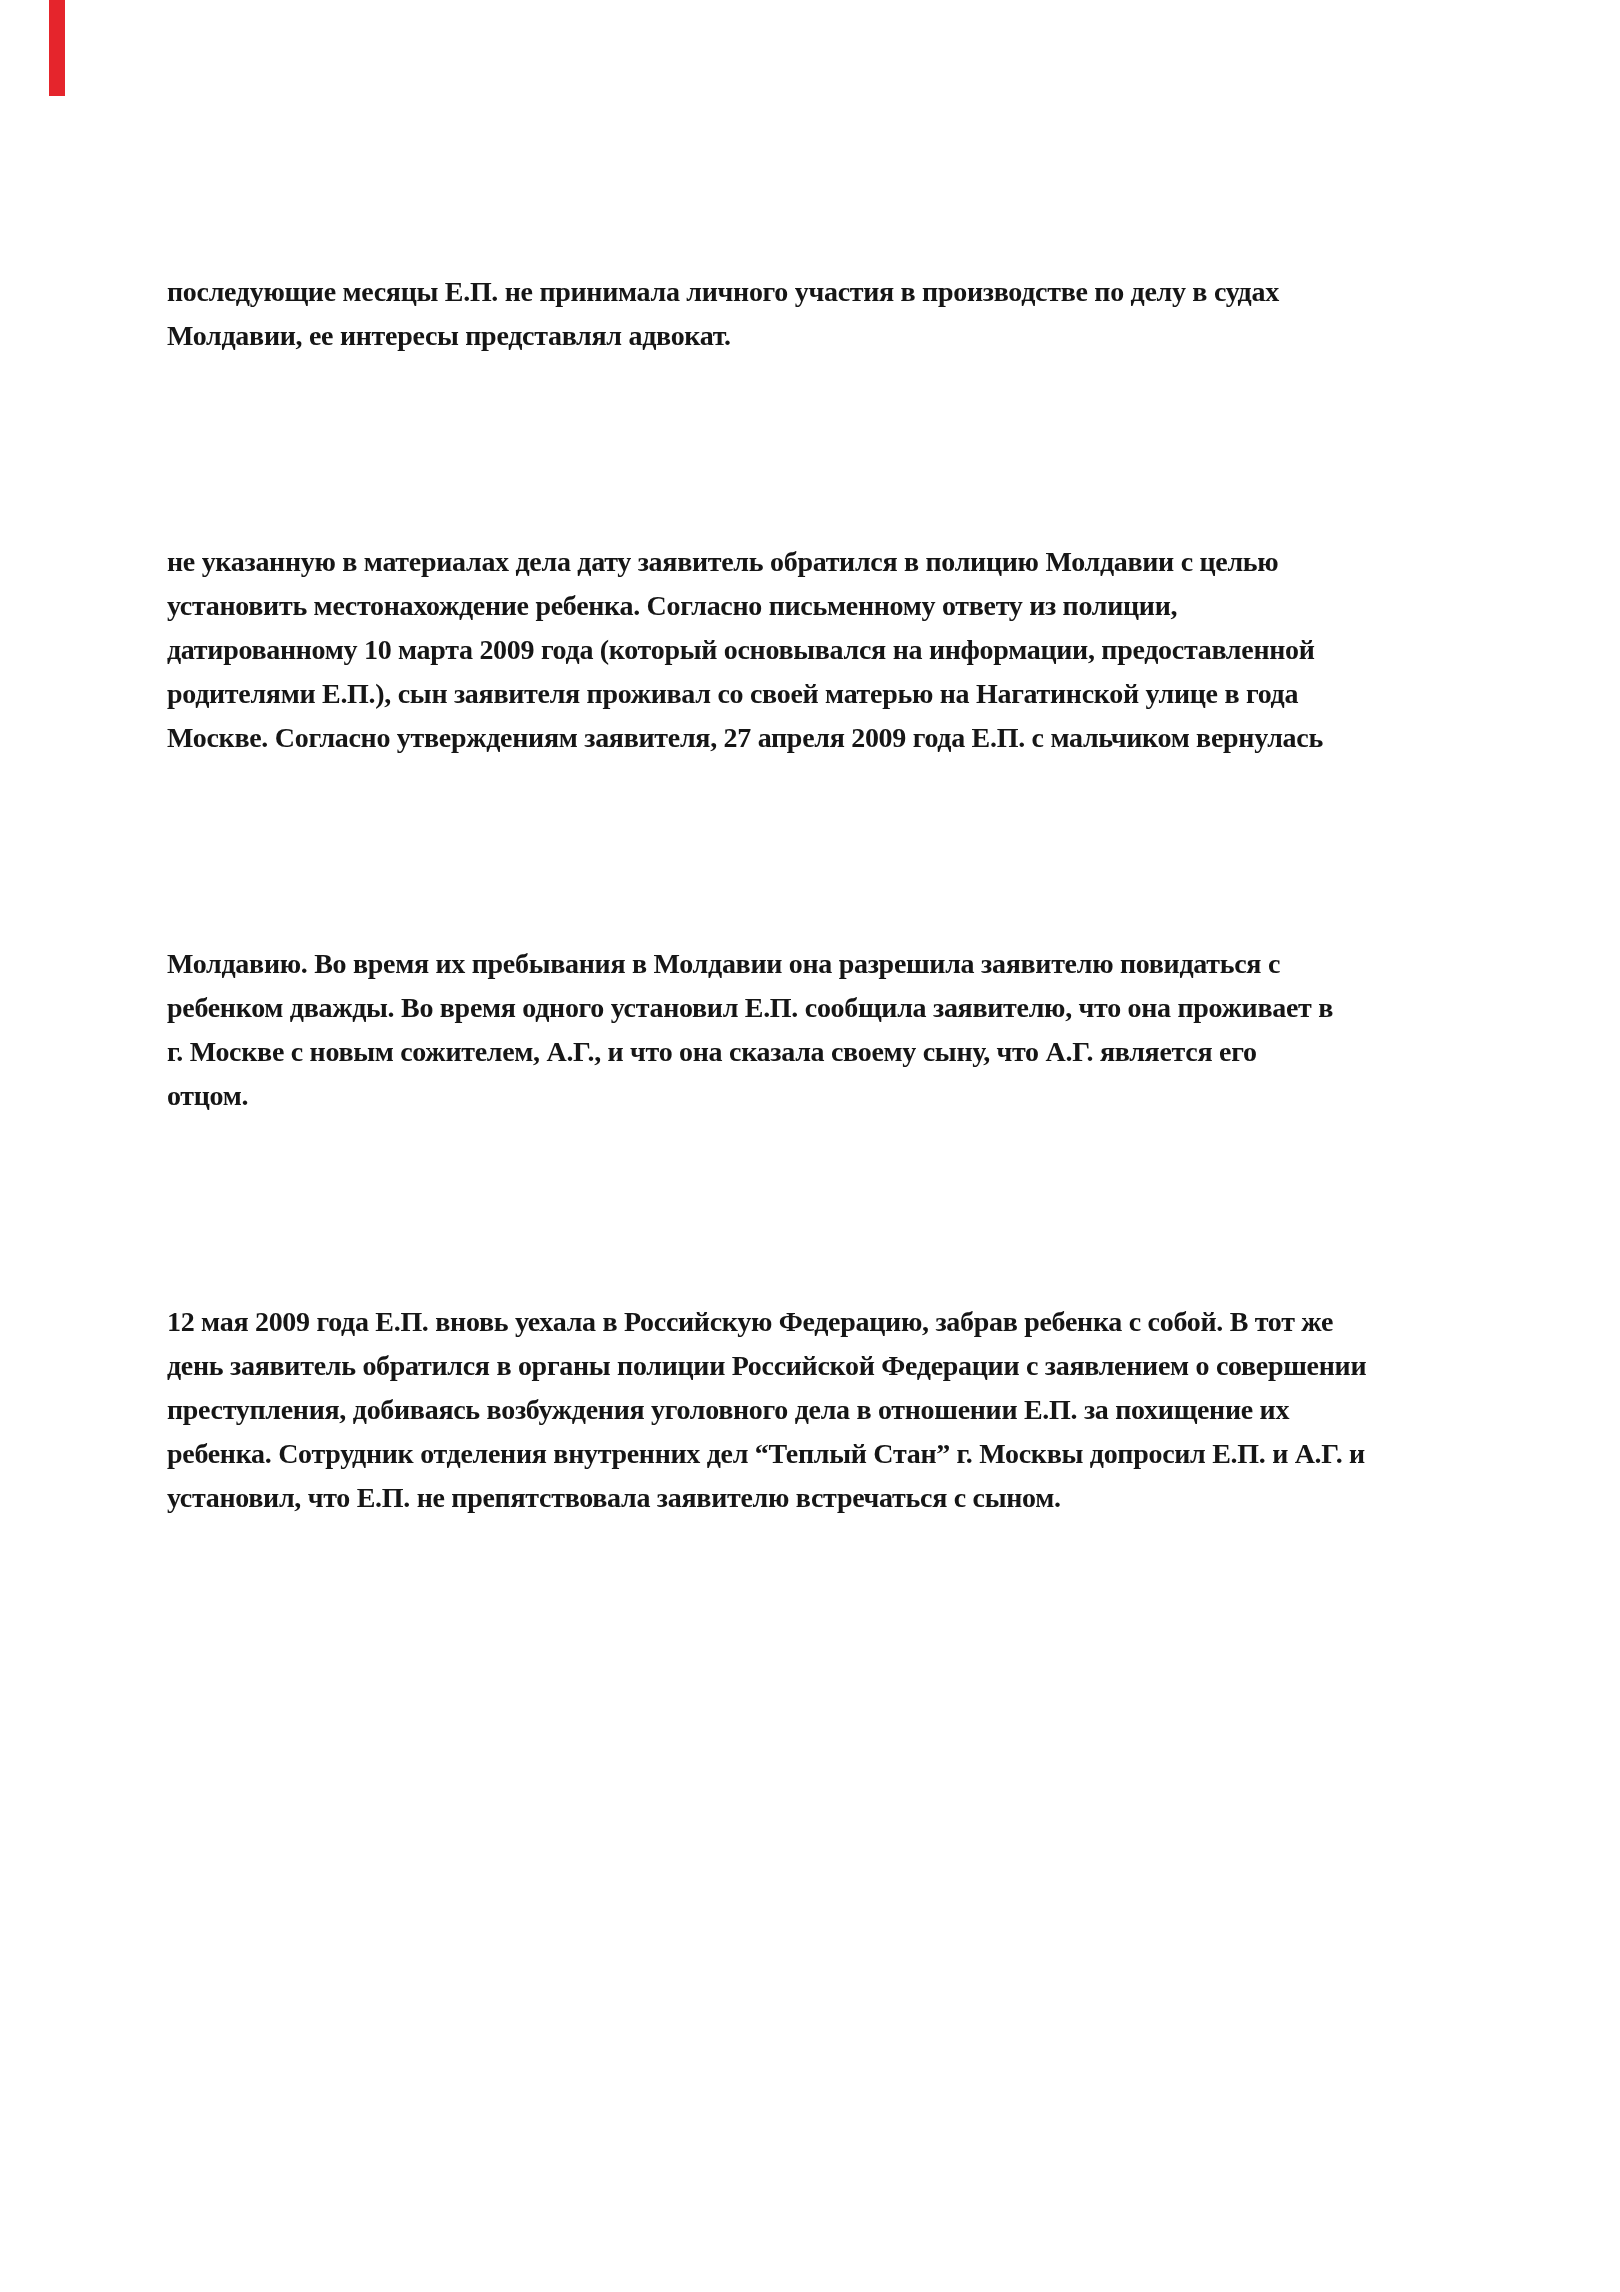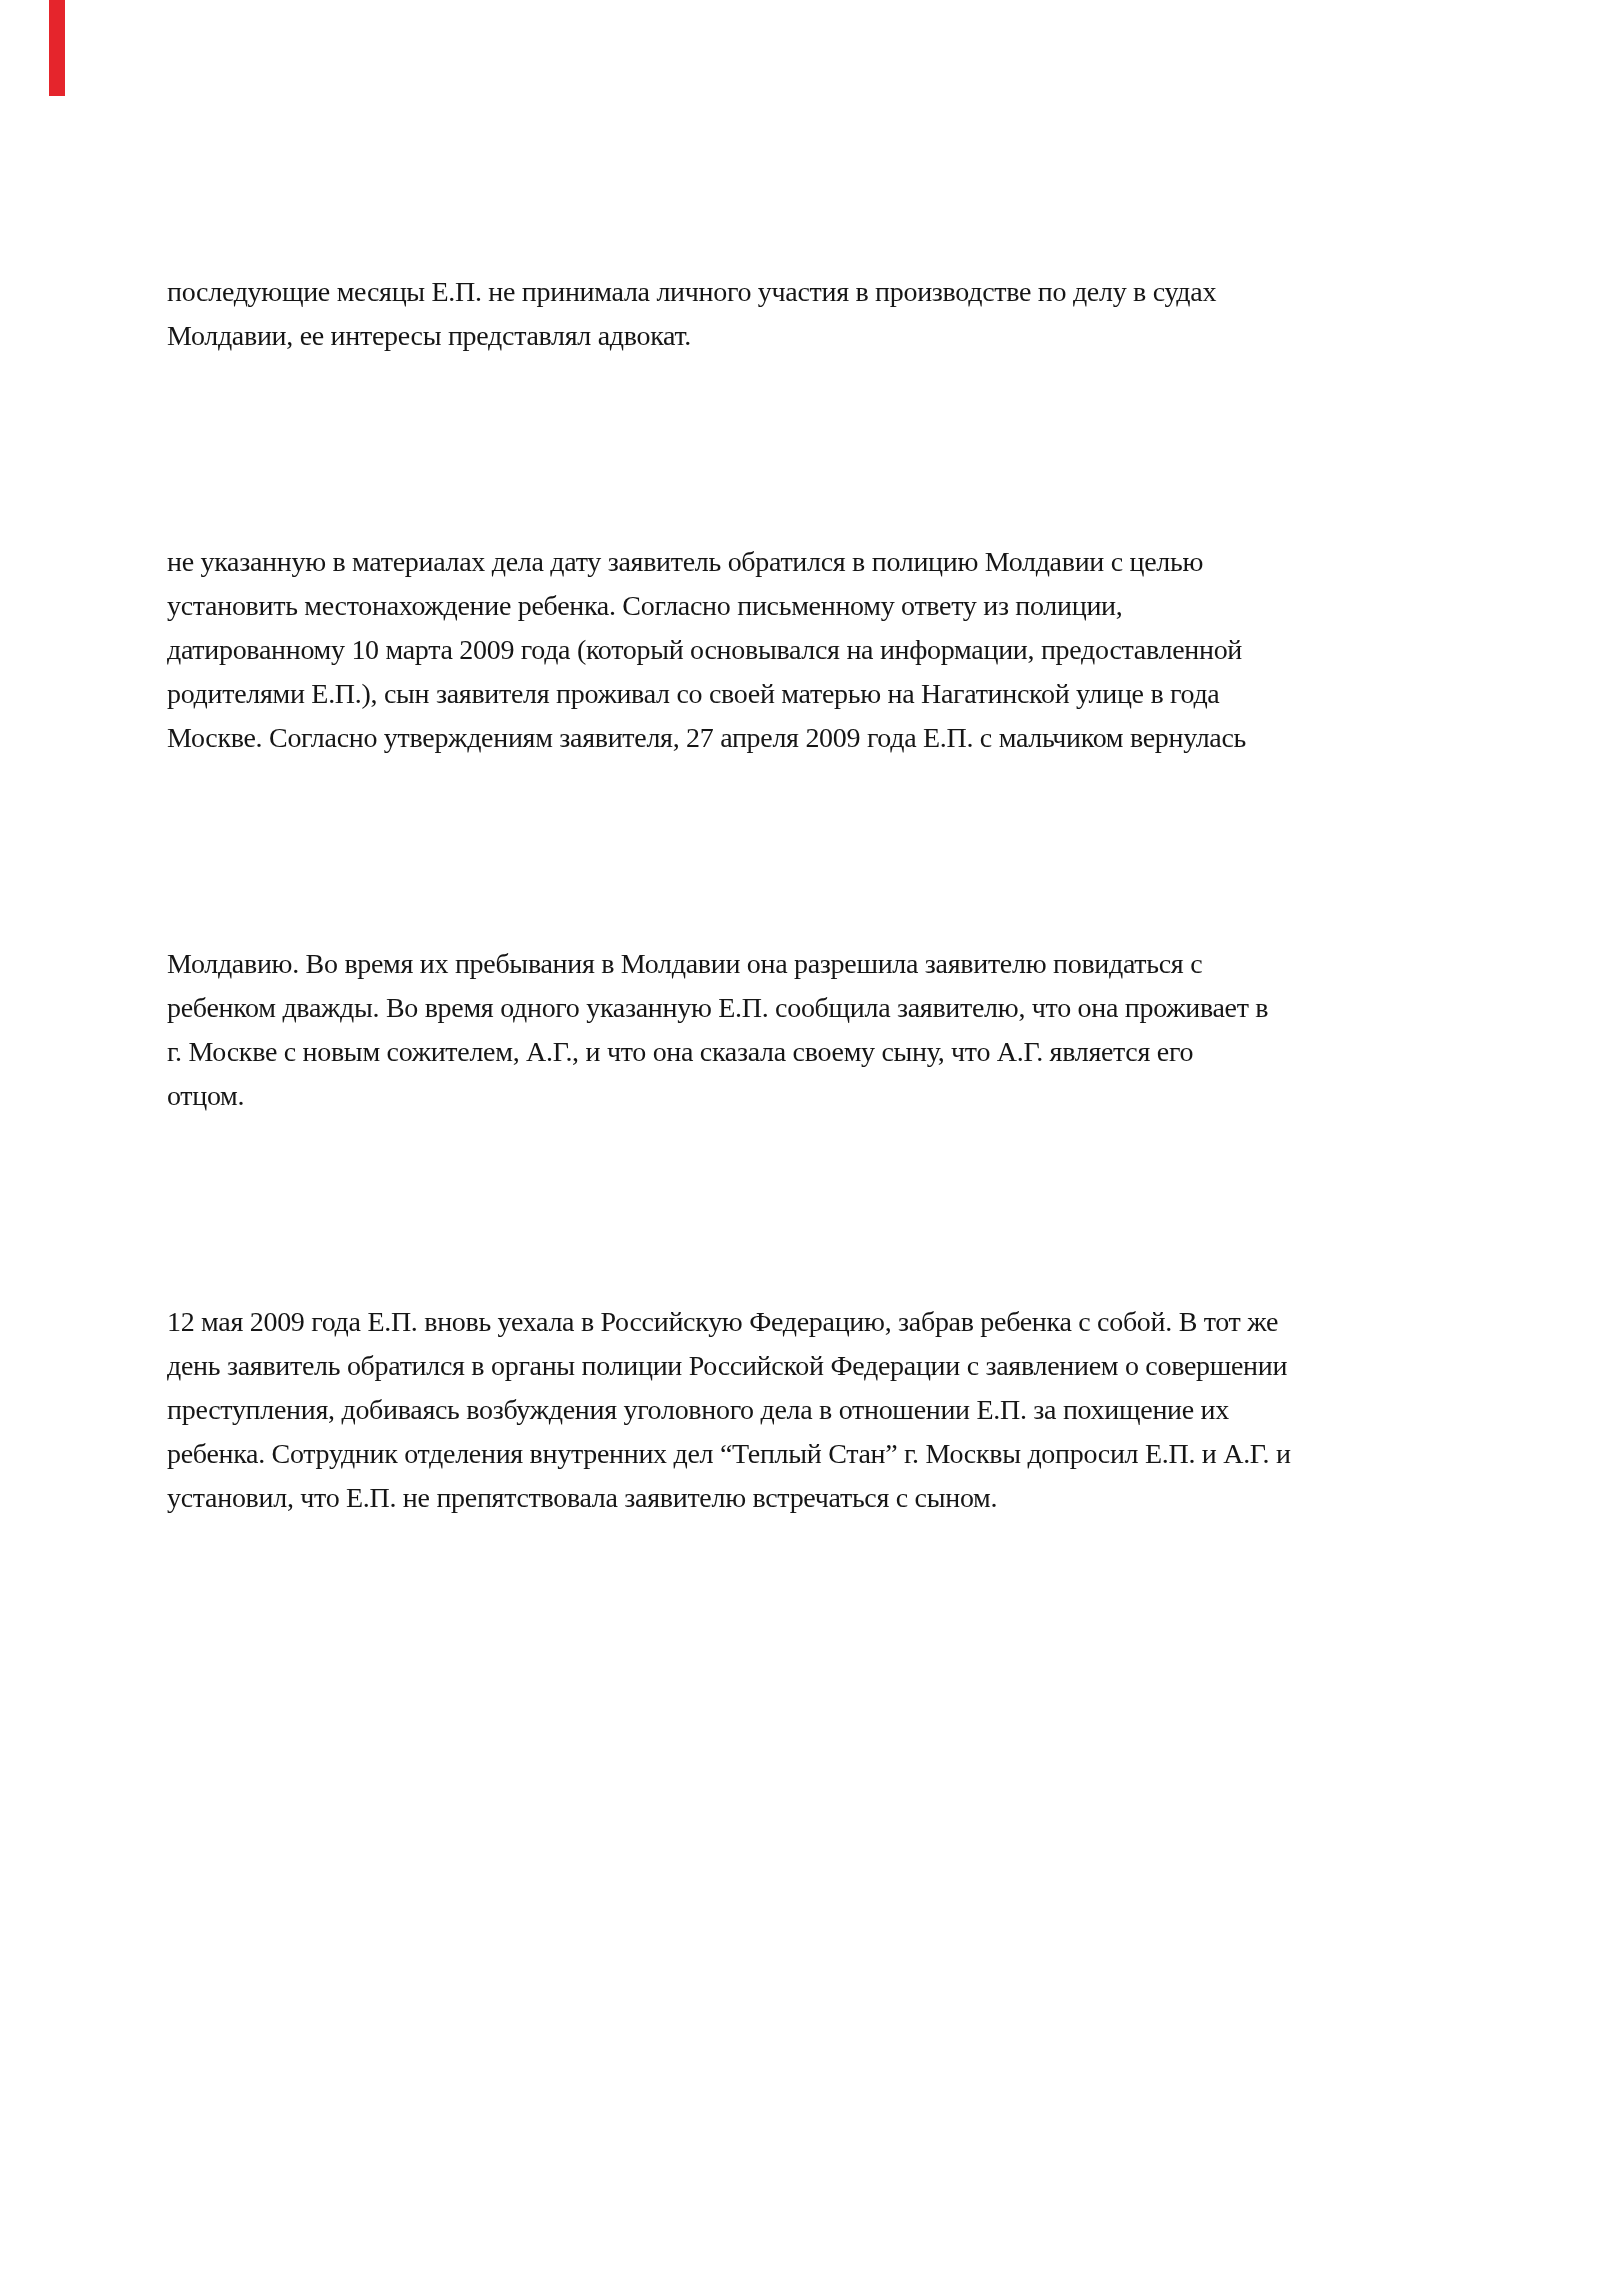--- a/index.html
+++ b/index.html
@@ -30,37 +30,38 @@
     width: 1392px;
     color: #161616;
     font-size: 28px;
     line-height: 44px;
     letter-spacing: -0.3px;
     white-space: pre;
   }
   .text-col p {
     margin: 0 0 94px 0;
     padding: 0;
+    font-weight: bold;
   }
 </style>
 </head>
 <body>
 
 <div class="page">
   <div class="red-marker"></div>
   <div class="text-col">
     <p>последующие месяцы Е.П. не принимала личного участия в производстве по делу в судах
 Молдавии, ее интересы представлял адвокат.</p>
     <p>не указанную в материалах дела дату заявитель обратился в полицию Молдавии с целью
 установить местонахождение ребенка. Согласно письменному ответу из полиции,
 датированному 10 марта 2009 года (который основывался на информации, предоставленной
 родителями Е.П.), сын заявителя проживал со своей матерью на Нагатинской улице в года
 Москве. Согласно утверждениям заявителя, 27 апреля 2009 года Е.П. с мальчиком вернулась</p>
     <p>Молдавию. Во время их пребывания в Молдавии она разрешила заявителю повидаться с
-ребенком дважды. Во время одного указанную Е.П. сообщила заявителю, что она проживает в
+ребенком дважды. Во время одного установил Е.П. сообщила заявителю, что она проживает в
 г. Москве с новым сожителем, А.Г., и что она сказала своему сыну, что А.Г. является его
 отцом.</p>
     <p>12 мая 2009 года Е.П. вновь уехала в Российскую Федерацию, забрав ребенка с собой. В тот же
 день заявитель обратился в органы полиции Российской Федерации с заявлением о совершении
 преступления, добиваясь возбуждения уголовного дела в отношении Е.П. за похищение их
 ребенка. Сотрудник отделения внутренних дел “Теплый Стан” г. Москвы допросил Е.П. и А.Г. и
 установил, что Е.П. не препятствовала заявителю встречаться с сыном.</p>
   </div>
 </div>
 

